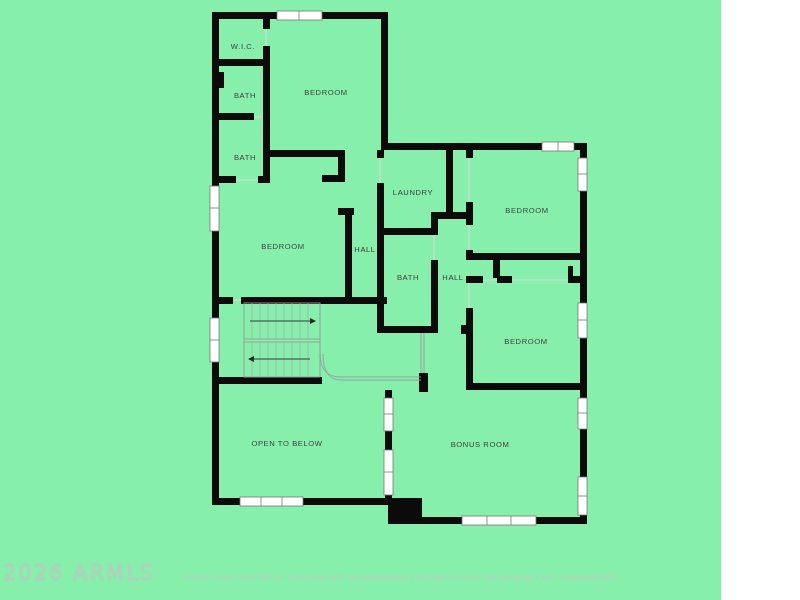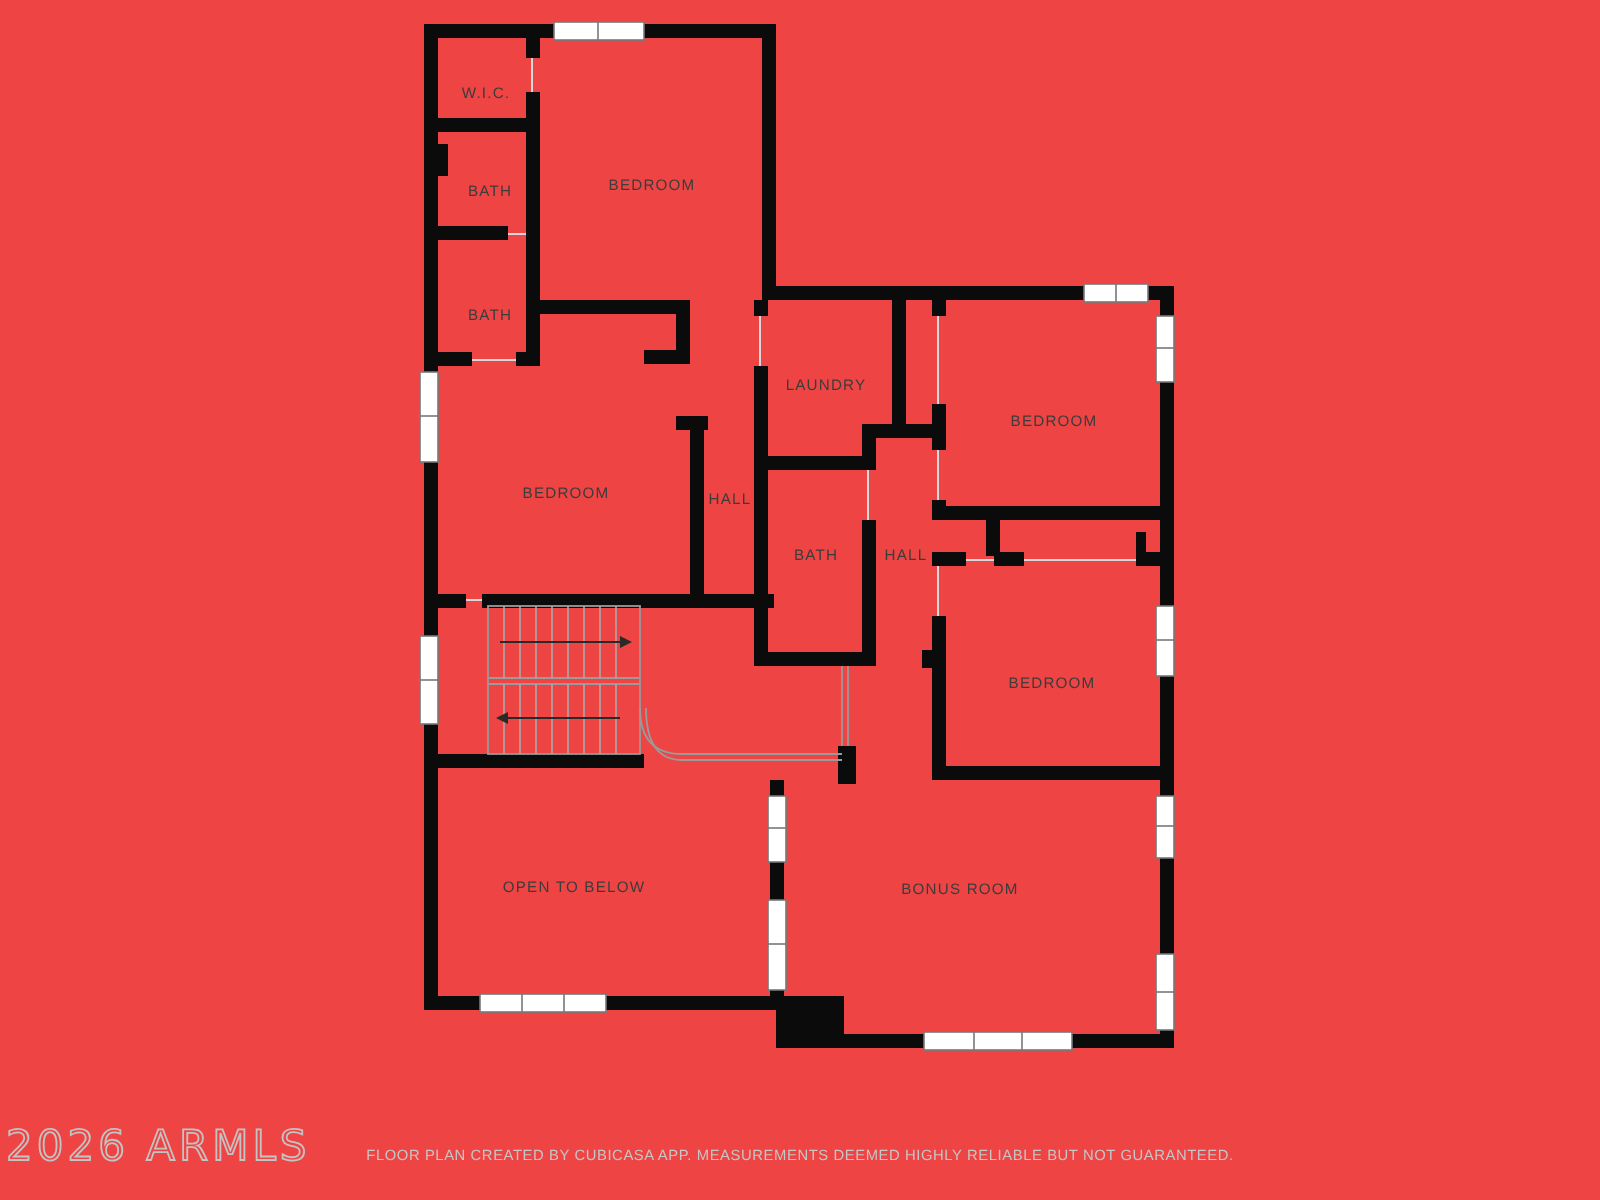--- a/index.html
+++ b/index.html
@@ -1,16 +1,16 @@
 <!DOCTYPE html>
 <html><head>
 <meta charset="utf-8">
 <style>
   html,body{margin:0;padding:0;background:#ffffff;}
-  .page{position:relative;width:800px;height:600px;background:#ef4444;overflow:hidden;
+  .page{position:relative;width:721px;height:600px;background:#86efac;overflow:hidden;
         font-family:"Liberation Sans", sans-serif;}
   svg text.room{font-family:"Liberation Sans", sans-serif;font-size:7.6px;letter-spacing:.6px;
         fill:#3c3c3c;text-anchor:middle;}
   svg text.watermark{font-family:"DejaVu Sans", sans-serif;font-size:21px;letter-spacing:2px;
         fill:none;stroke:#c3c3c3;stroke-width:.9px;}
   svg text.disclaimer{font-family:"Liberation Sans", sans-serif;font-size:7.4px;letter-spacing:.3px;
         fill:#c6c6c6;text-anchor:middle;}
   .wall{fill:#0b0b0b;}
   .win{fill:#ffffff;stroke:#787878;stroke-width:.8;}
   .winline{stroke:#787878;stroke-width:.8;}

